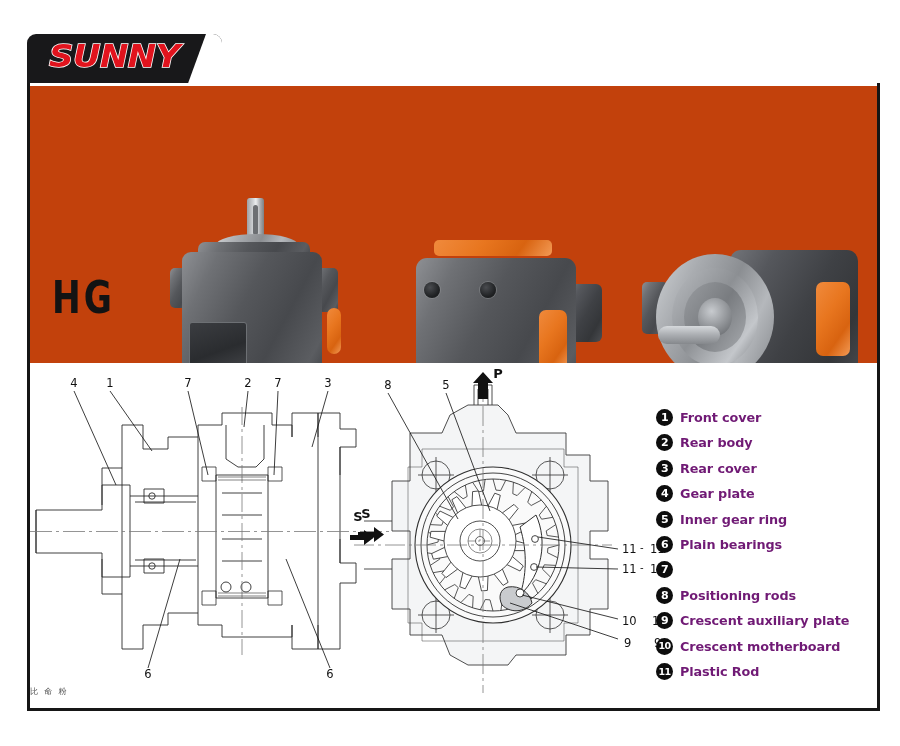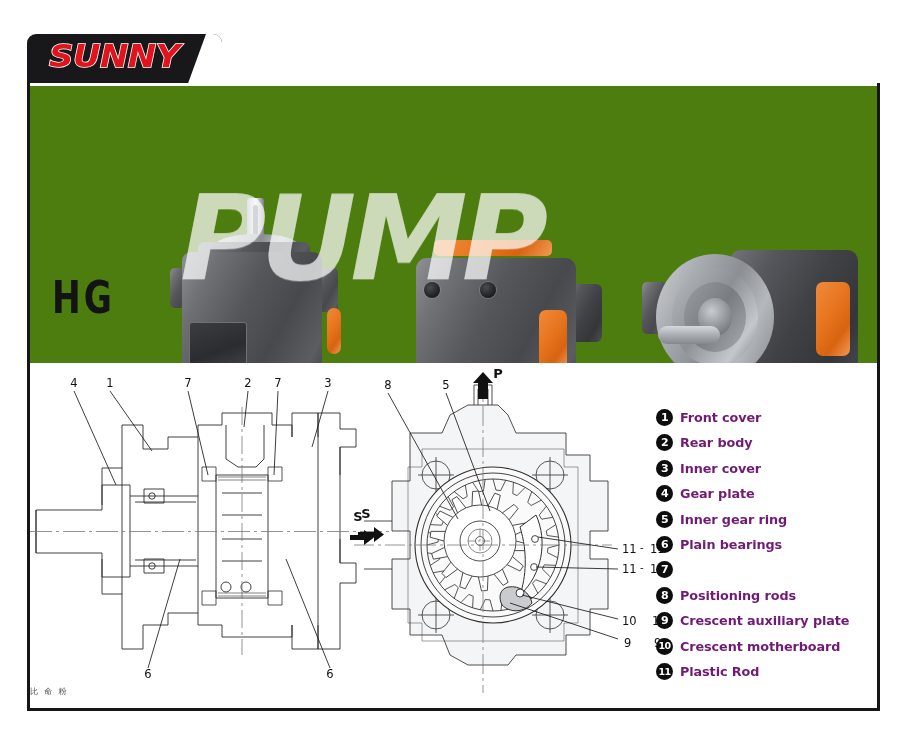--- a/index.html
+++ b/index.html
@@ -47,21 +47,21 @@
     box-sizing:border-box;
     background:#ffffff;
   }
   #frame-top-rule{
     position:absolute;left:27px;top:83px;width:853px;height:3px;background:#161616;
   }
 
   
   #photo-band{
     position:absolute;left:30px;top:86px;width:847px;height:277px;
-    background:#4d7c0f;
+    background:#c2410c;
     overflow:hidden;
   }
   #model-label{
     position:absolute;left:22px;top:190px;
     font-family:"DejaVu Sans", sans-serif;
     font-weight:bold;font-size:44px;color:#131313;
     letter-spacing:4px;
     transform:scaleX(0.78);transform-origin:left center;
     line-height:1;
   }
@@ -203,21 +203,20 @@
 
     <div class="pump body-grad" id="pump3-ear"></div>
     <div class="pump body-grad-dark" id="pump3-main"></div>
     <div class="pump metal-grad" id="pump3-flange"></div>
     <div class="pump" id="pump3-ring1"></div>
     <div class="pump" id="pump3-ring2"></div>
     <div class="pump" id="pump3-hub"></div>
     <div class="pump" id="pump3-shaft"></div>
     <div class="pump orange-cap" id="pump3-cap"></div>
 
-    <div id="watermark">PUMP</div>
   </div>
 
   <div id="diagram-band">
 
     <svg id="svg-left" style="left:0px;top:0px;" width="360" height="345" viewBox="0 0 360 345">
       <g fill="none" stroke="#2b2b2b" stroke-width="0.9">
 
         <path d="M92 86 L92 62 L113 62 L113 86 L138 86 L138 74 L168 74 L168 86
                  L168 185 L168 250 L138 250 L138 262 L113 262 L113 286 L92 286 Z"></path>
         <path d="M92 105 L72 105 L72 142"></path>
@@ -425,21 +424,21 @@
       <div class="legend-row">
         <span class="legend-num">1</span>
         <span class="legend-label">Front cover</span>
       </div>
       <div class="legend-row">
         <span class="legend-num">2</span>
         <span class="legend-label">Rear body</span>
       </div>
       <div class="legend-row">
         <span class="legend-num">3</span>
-        <span class="legend-label">Inner cover</span>
+        <span class="legend-label">Rear cover</span>
       </div>
       <div class="legend-row">
         <span class="legend-num">4</span>
         <span class="legend-label">Gear plate</span>
       </div>
       <div class="legend-row">
         <span class="legend-num">5</span>
         <span class="legend-label">Inner gear ring</span>
       </div>
       <div class="legend-row">

